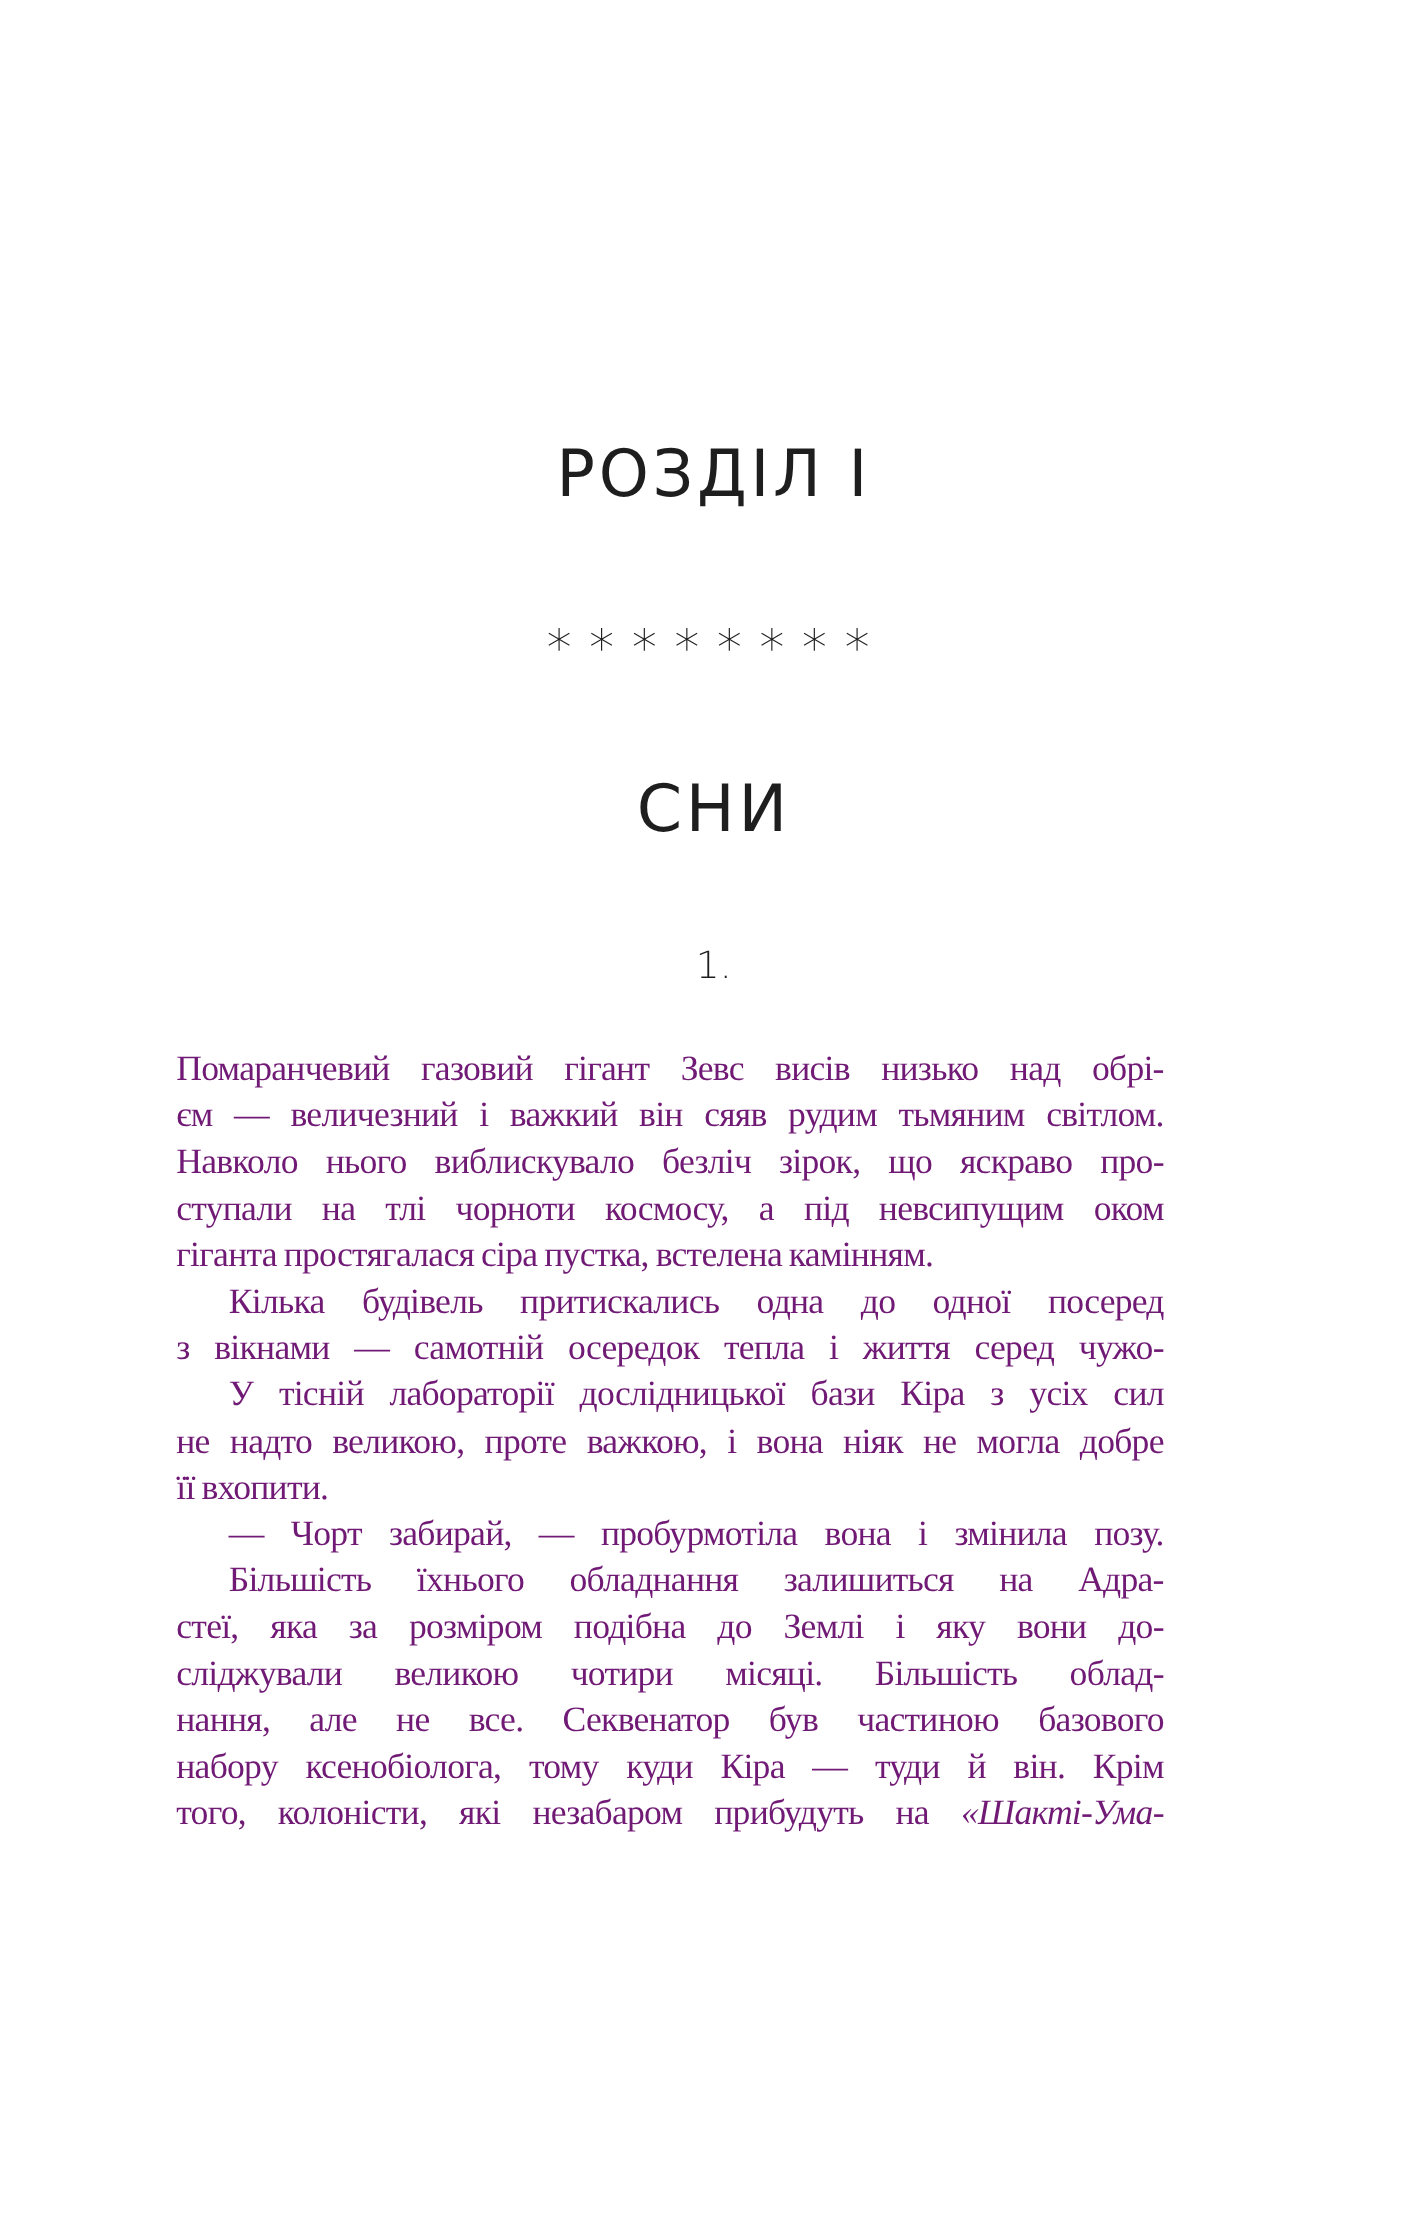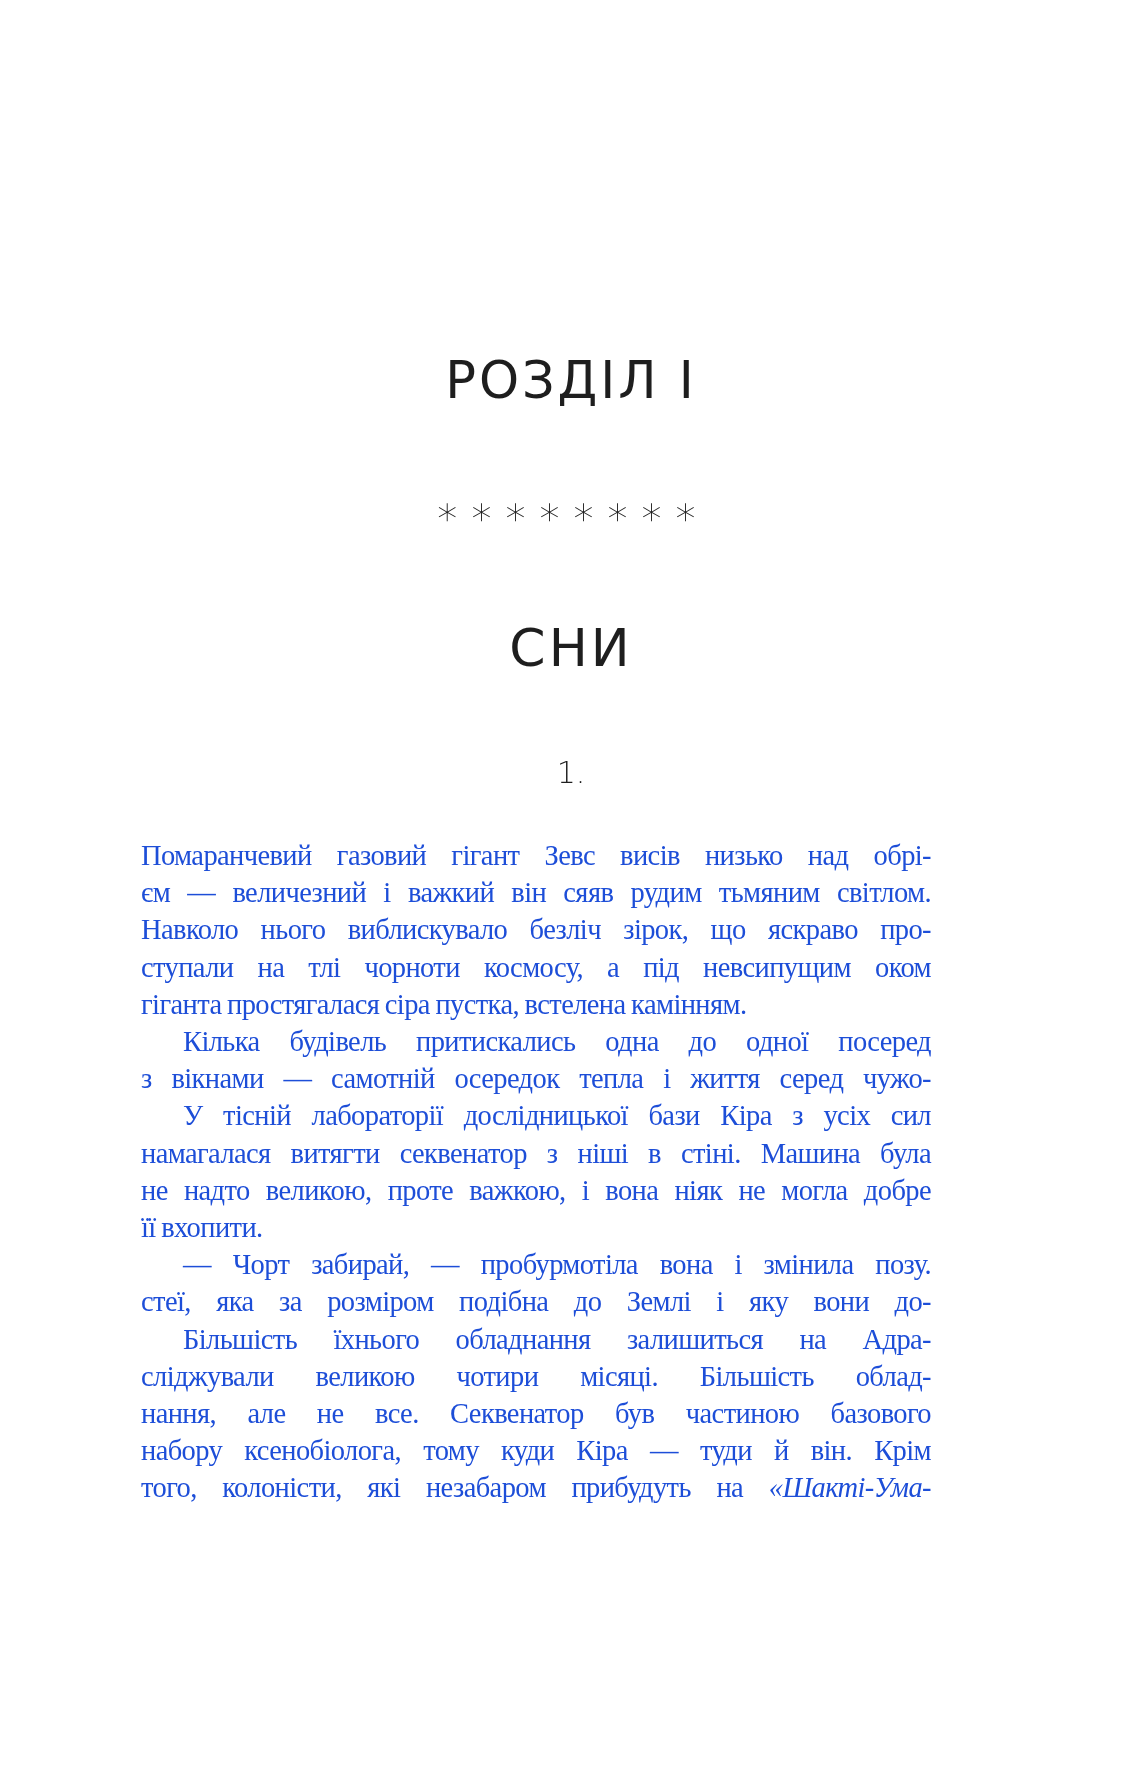--- a/index.html
+++ b/index.html
@@ -9,21 +9,21 @@
     position: absolute; left: 0; width: 1142px; text-align: center;
     font-family: "DejaVu Sans", sans-serif; font-weight: 300; color: #1e1e1e;
   }
   .chapter { top: 350px; font-size: 52px; letter-spacing: 3px; -webkit-text-stroke: 0; font-weight: normal; transform: scaleX(0.98); }
   .stars { top: 488px; font-size: 40px; letter-spacing: 9px; font-family: "DejaVu Sans", sans-serif; }
   .title { top: 618px; font-size: 52px; letter-spacing: 3px; font-weight: normal; }
   .num { top: 755px; font-size: 30px; }
   .body {
     position: absolute; left: 141px; top: 837px; width: 790px;
     font-family: "Liberation Serif", serif; font-size: 28.5px; line-height: 37.2px;
-    color: #1d4ed8;
+    color: #701a75;
   }
   .line { display: block; white-space: nowrap; text-align: justify; text-align-last: justify; letter-spacing: -0.6px; word-spacing: -1px; }
   .line.last { text-align-last: left; }
   .line.indent { padding-left: 42px; }
   em { font-style: italic; }
 </style>
 </head>
 <body>
 
 <div class="page">
@@ -33,24 +33,23 @@
   <div class="heading num">1.</div>
   <div class="body" id="body">
       <span class="line"><span>Помаранчевий газовий гігант Зевс висів низько над обрі-</span></span>
       <span class="line"><span>єм — величезний і важкий він сяяв рудим тьмяним світлом.</span></span>
       <span class="line"><span>Навколо нього виблискувало безліч зірок, що яскраво про-</span></span>
       <span class="line"><span>ступали на тлі чорноти космосу, а під невсипущим оком</span></span>
       <span class="line last"><span>гіганта простягалася сіра пустка, встелена камінням.</span></span>
       <span class="line indent"><span>Кілька будівель притискались одна до одної посеред</span></span>
       <span class="line"><span>з вікнами — самотній осередок тепла і життя серед чужо-</span></span>
       <span class="line indent"><span>У тісній лабораторії дослідницької бази Кіра з усіх сил</span></span>
-      <span class="line"><span>намагалася витягти секвенатор з ніші в стіні. Машина була</span></span>
       <span class="line"><span>не надто великою, проте важкою, і вона ніяк не могла добре</span></span>
       <span class="line last"><span>її вхопити.</span></span>
       <span class="line indent"><span>— Чорт забирай, — пробурмотіла вона і змінила позу.</span></span>
+      <span class="line indent"><span>Більшість їхнього обладнання залишиться на Адра-</span></span>
       <span class="line"><span>стеї, яка за розміром подібна до Землі і яку вони до-</span></span>
-      <span class="line indent"><span>Більшість їхнього обладнання залишиться на Адра-</span></span>
       <span class="line"><span>сліджували великою чотири місяці. Більшість облад-</span></span>
       <span class="line"><span>нання, але не все. Секвенатор був частиною базового</span></span>
       <span class="line"><span>набору ксенобіолога, тому куди Кіра — туди й він. Крім</span></span>
       <span class="line"><span>того, колоністи, які незабаром прибудуть на </span><em>«Шакті-Ума-</em></span>
     </div>
 </div>
 
 </body></html>

